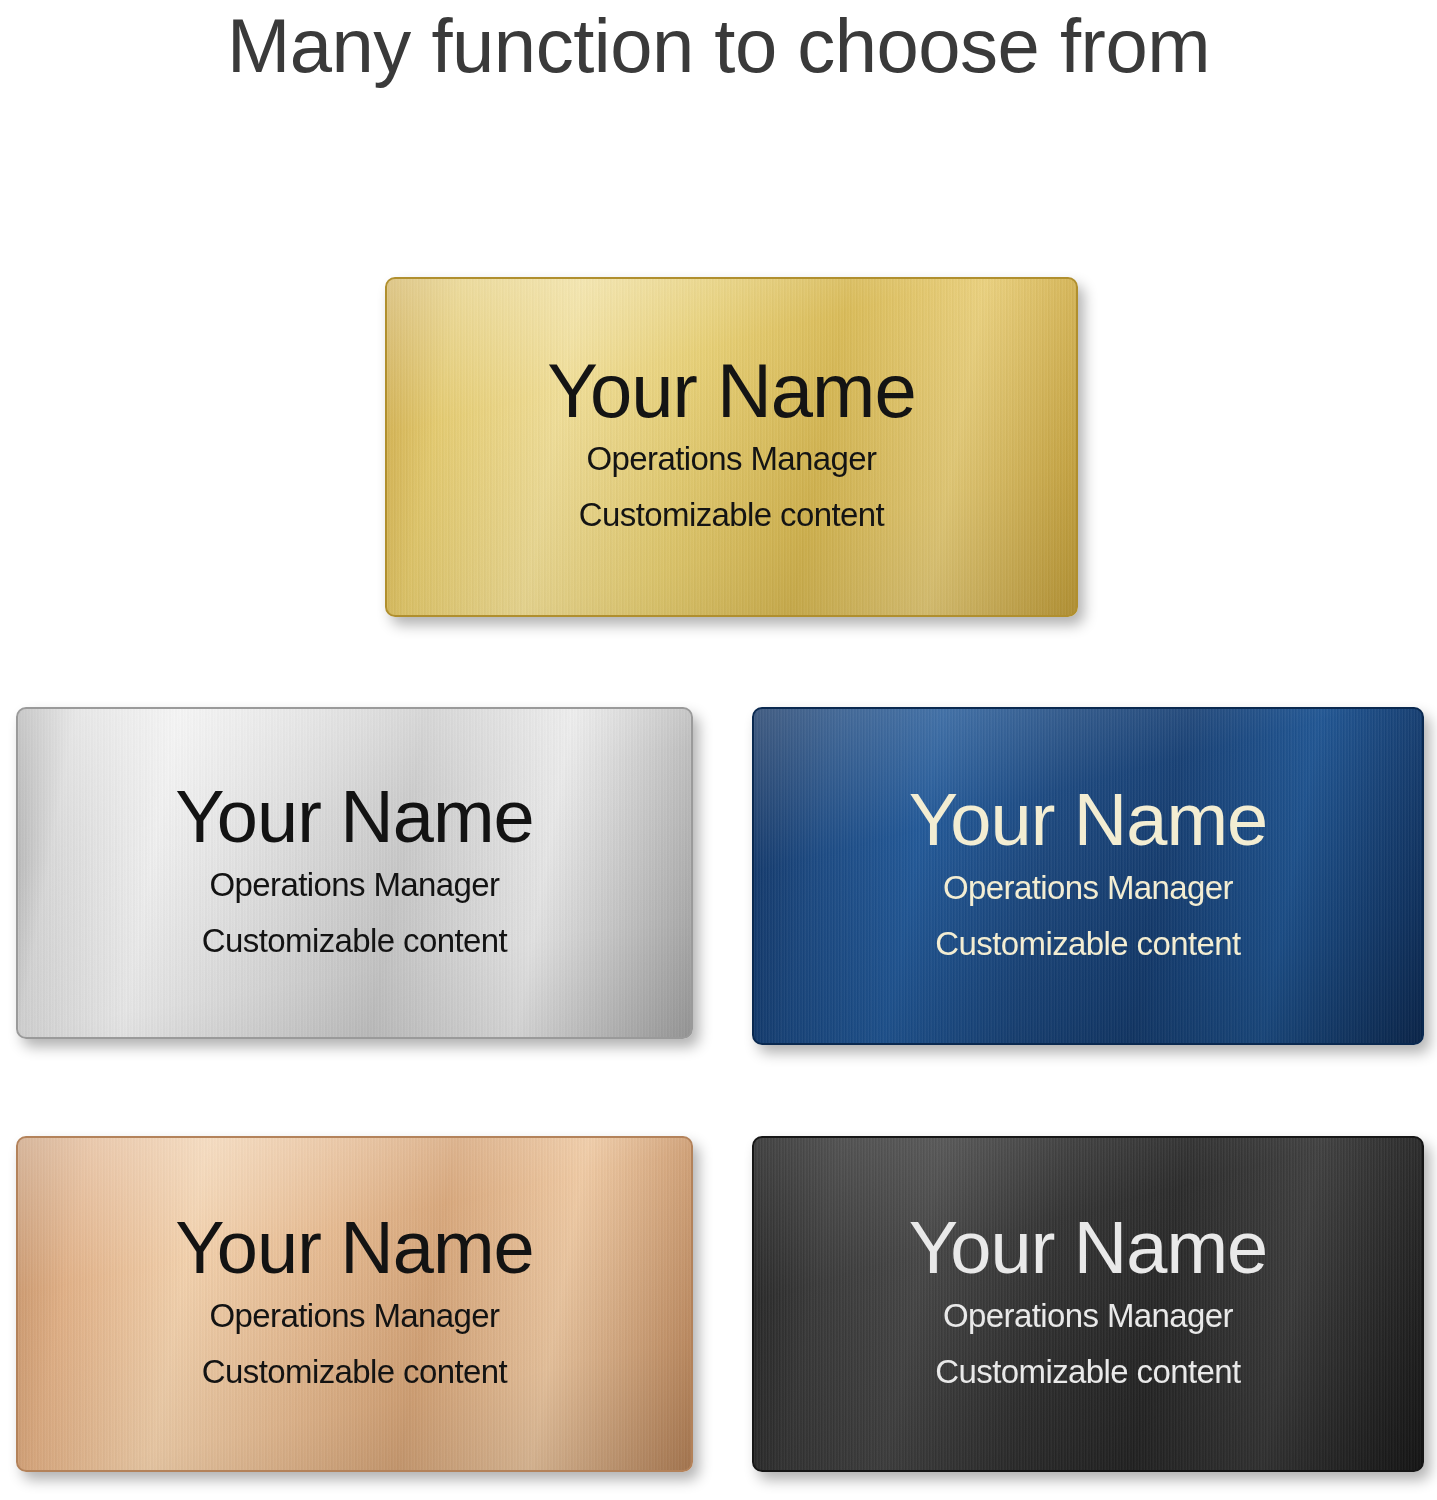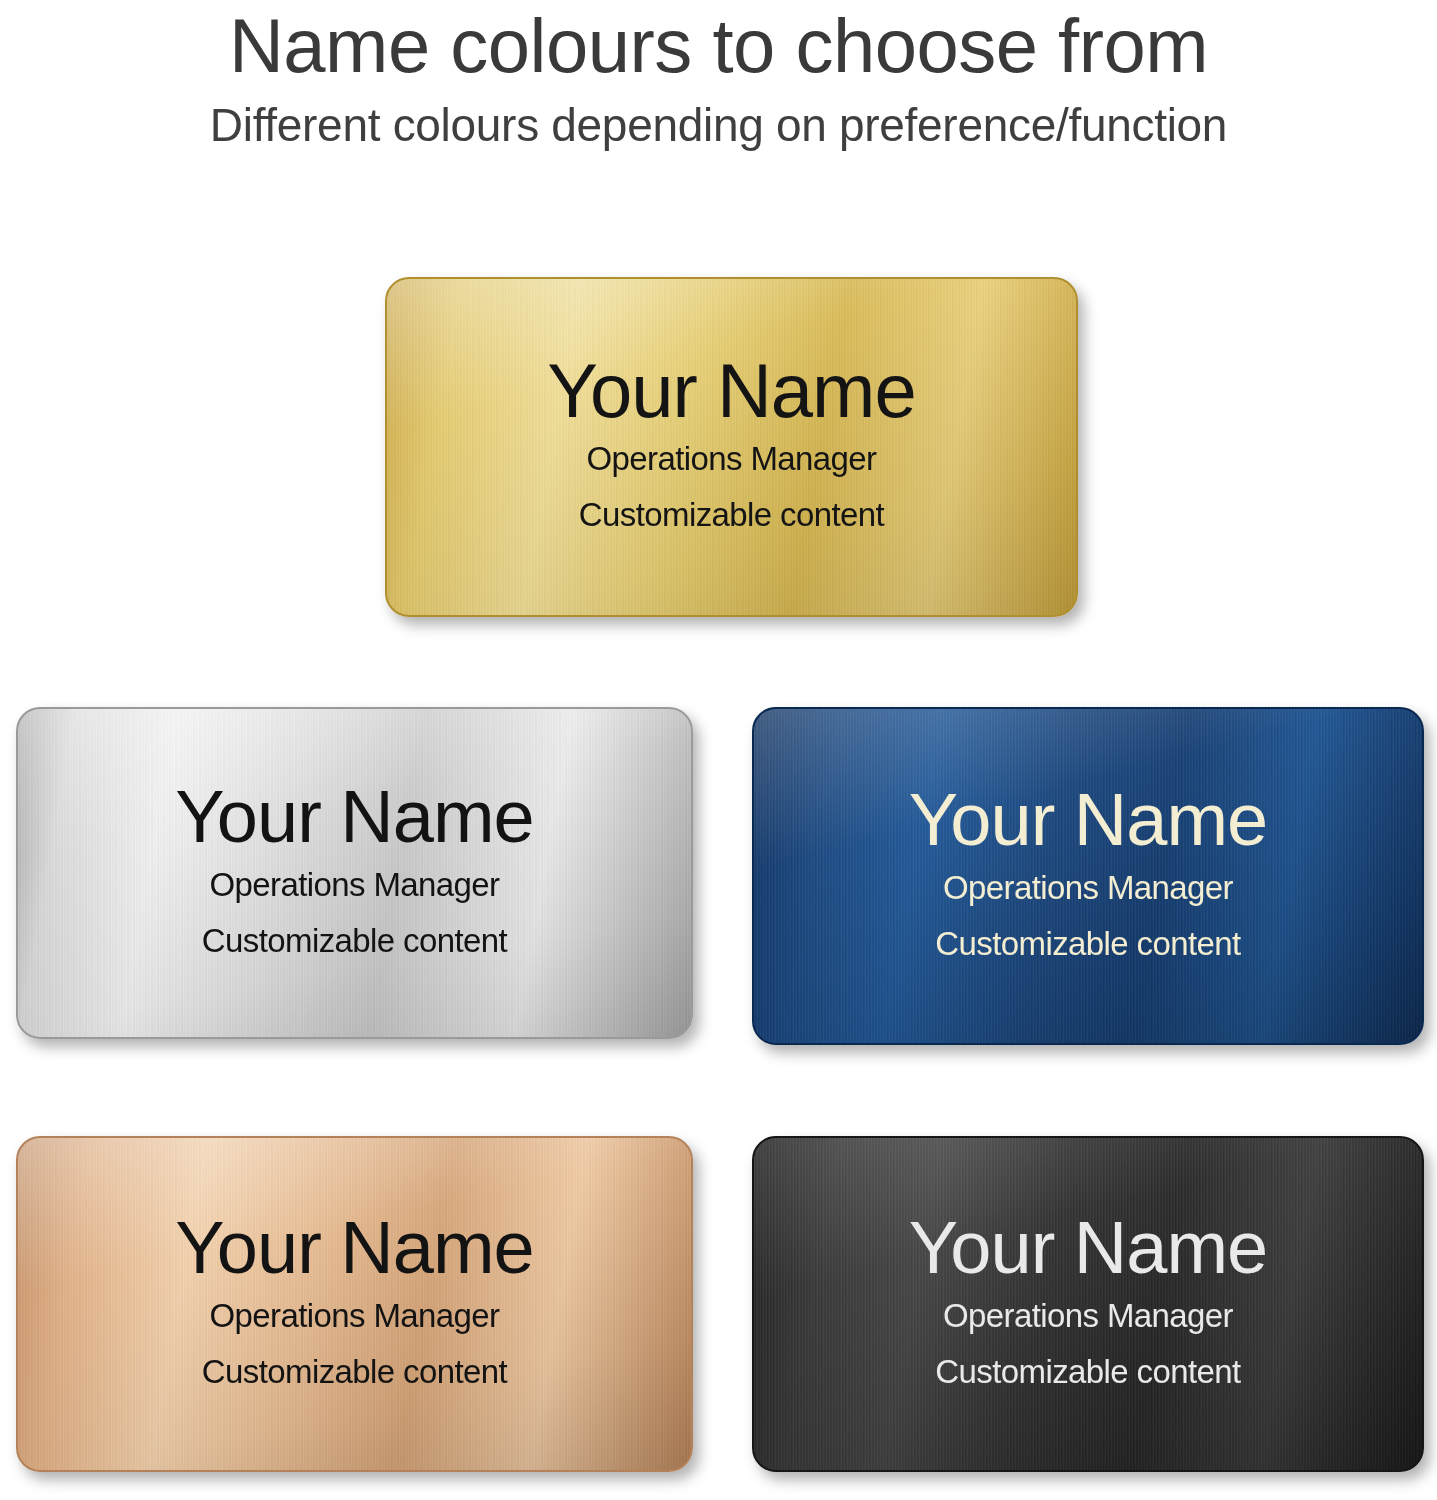--- a/index.html
+++ b/index.html
@@ -33,21 +33,21 @@
     color: #3f3f3f;
     font-weight: 400;
     letter-spacing: -0.3px;
     white-space: nowrap;
     margin-top: 6px;
   }
 
   
   .badge {
     position: absolute;
-    border-radius: 24px;
+    border-radius: 10px;
     box-sizing: border-box;
     display: flex;
     flex-direction: column;
     align-items: center;
     justify-content: center;
     overflow: hidden;
     box-shadow: 6px 8px 14px rgba(0,0,0,0.30);
   }
   .badge .brush {
     position: absolute;
@@ -157,22 +157,21 @@
   }
   #badge-black .sheen {
     background: linear-gradient(165deg, rgba(255,255,255,0.16) 0%, rgba(255,255,255,0.02) 32%, rgba(0,0,0,0.12) 74%, rgba(0,0,0,0.26) 100%);
   }
   #badge-black .txt { color: #e9e9e9; }
 </style>
 </head>
 <body>
 
 <div class="headline-wrap">
-  <div class="headline">Name colours to choose from</div>
-  <div class="subhead">Different colours depending on preference/function</div>
+  <div class="headline">Many function to choose from</div>
 </div>
 
 <div class="badge" id="badge-gold">
   <div class="brush"></div>
   <div class="sheen"></div>
   <div class="txt">
     <div class="name">Your Name</div>
     <div class="line2">Operations Manager</div>
     <div class="line3">Customizable content</div>
   </div>

